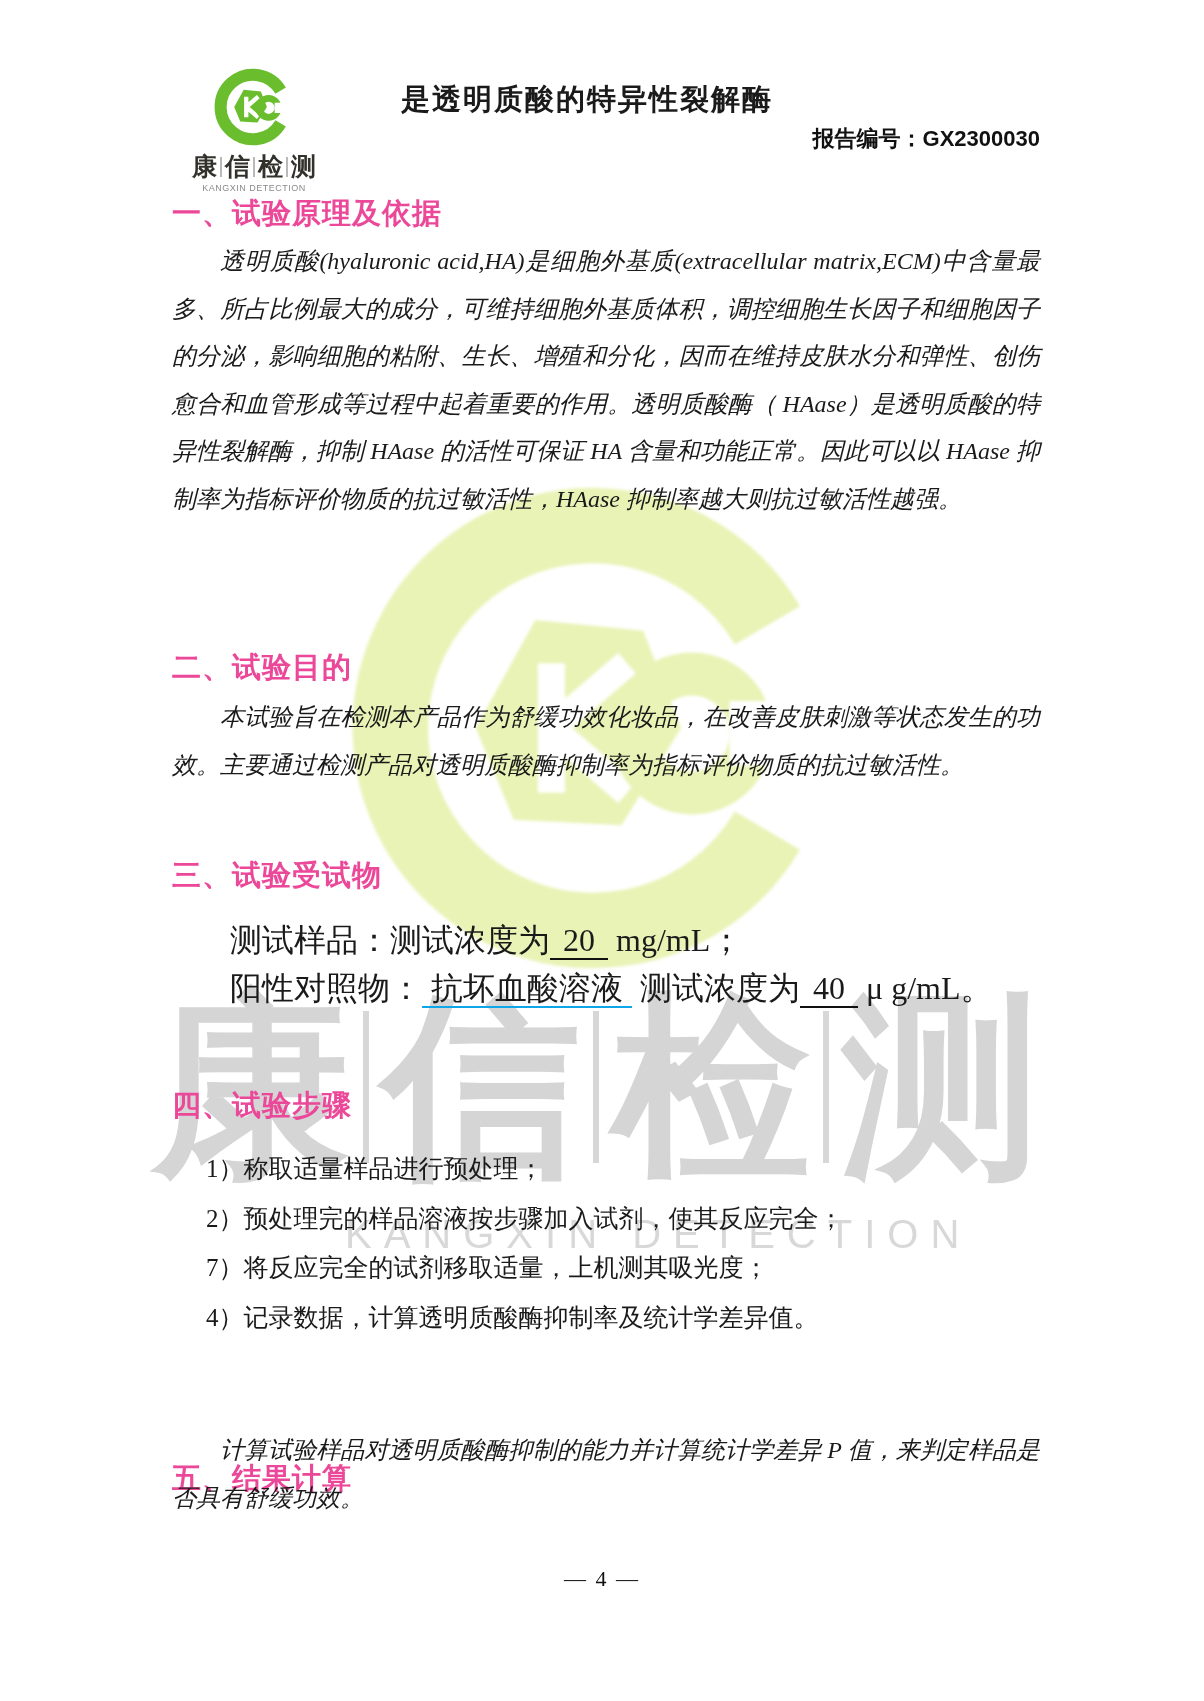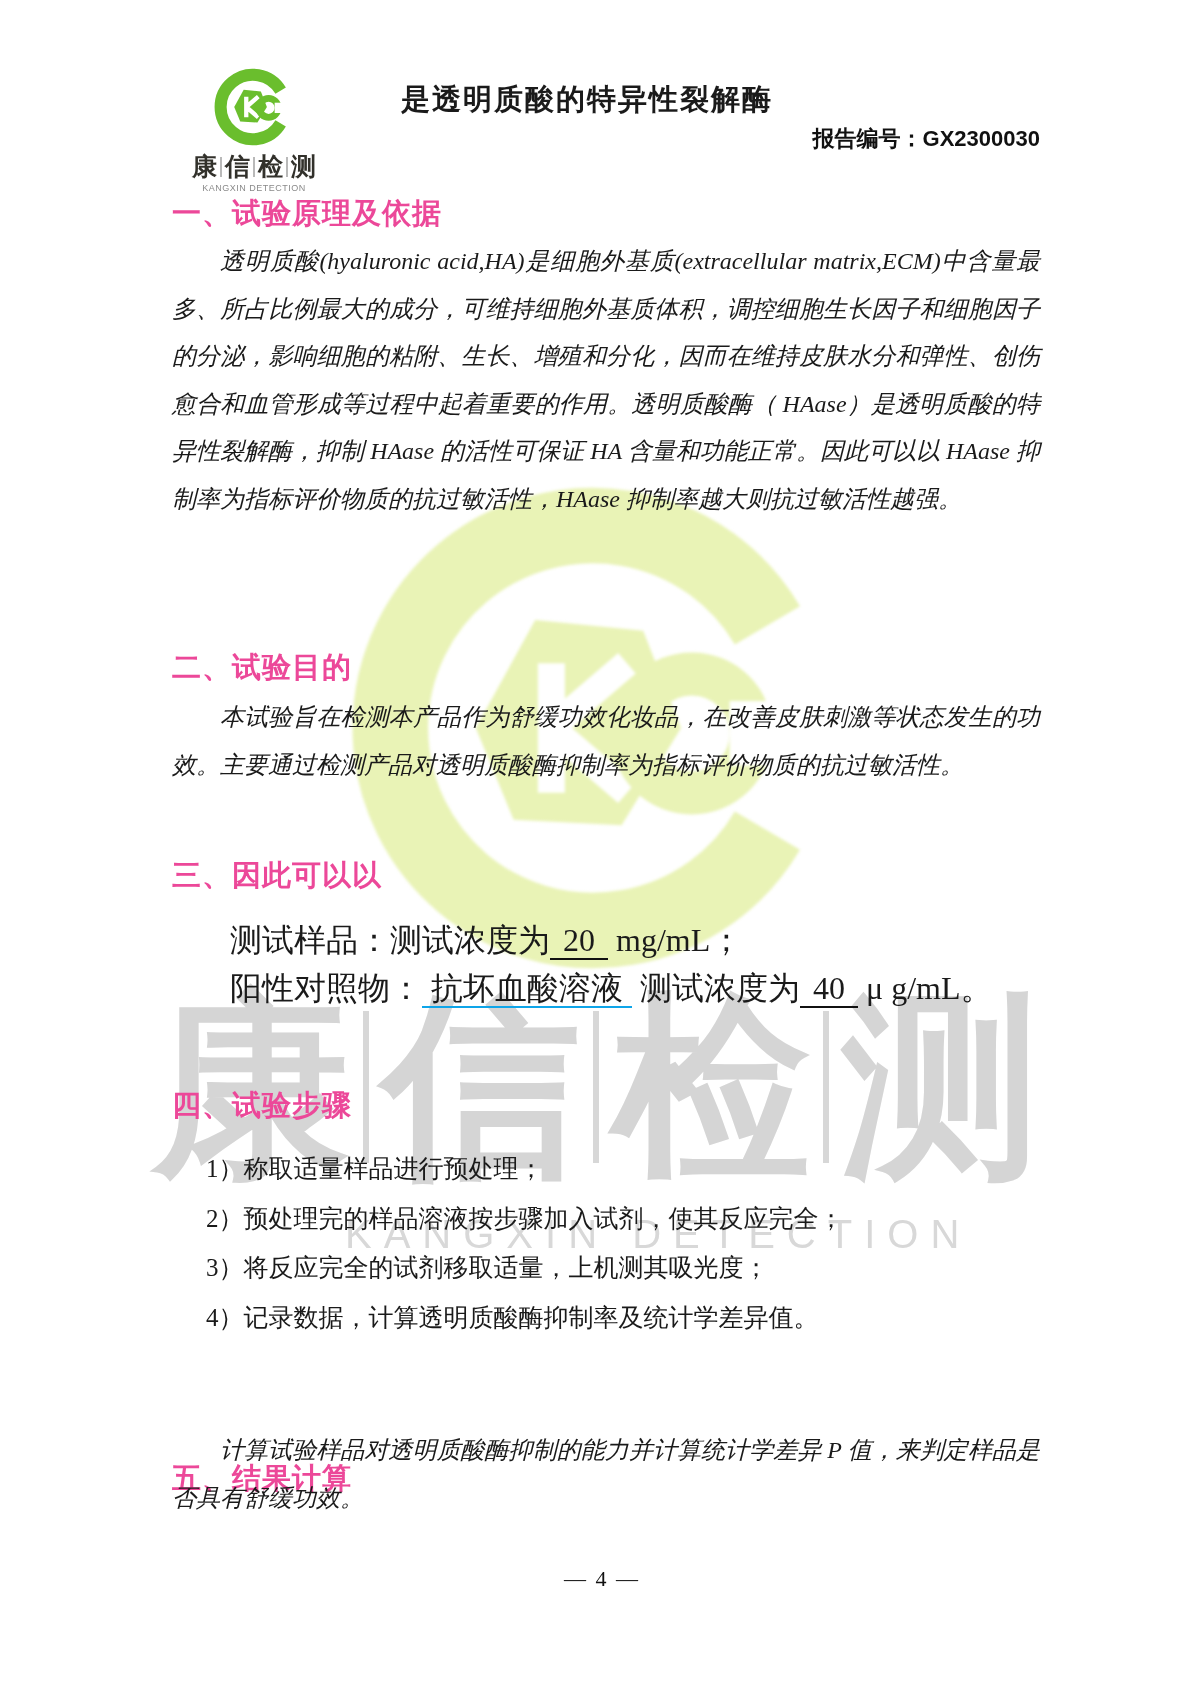--- a/index.html
+++ b/index.html
@@ -102,35 +102,35 @@
 
   <div class="company-title">是透明质酸的特异性裂解酶</div>
   <div class="report-no">报告编号：GX2300030</div>
 
   <div class="sec sec-title t1">一、试验原理及依据</div>
   <div class="sec para p1">透明质酸(hyaluronic acid,HA)是细胞外基质(extracellular matrix,ECM)中含量最多、所占比例最大的成分，可维持细胞外基质体积，调控细胞生长因子和细胞因子的分泌，影响细胞的粘附、生长、增殖和分化，因而在维持皮肤水分和弹性、创伤愈合和血管形成等过程中起着重要的作用。透明质酸酶（ HAase）是透明质酸的特异性裂解酶，抑制 HAase 的活性可保证 HA 含量和功能正常。因此可以以 HAase 抑制率为指标评价物质的抗过敏活性，HAase 抑制率越大则抗过敏活性越强。</div>
 
   <div class="sec para p2">本试验旨在检测本产品作为舒缓功效化妆品，在改善皮肤刺激等状态发生的功效。主要通过检测产品对透明质酸酶抑制率为指标评价物质的抗过敏活性。</div>
   <div class="sec sec-title t2">二、试验目的</div>
 
-  <div class="sec sec-title t3">三、因此可以以</div>
+  <div class="sec sec-title t3">三、试验受试物</div>
   <div class="sec s3">
     <div>
       <span>测试样品：测试浓度为</span><span class="u">20</span> <span>mg/mL；</span>
     </div>
     <div>
       <span>阳性对照物：</span><span class="u-wide">抗坏血酸溶液</span> <span>测试浓度为</span><span class="u">40</span> <span>μ g/mL。</span>
     </div>
   </div>
 
   <div class="sec sec-title t4">四、试验步骤</div>
   <div class="sec s4">
     <div>1）称取适量样品进行预处理；</div>
     <div>2）预处理完的样品溶液按步骤加入试剂，使其反应完全；</div>
-    <div>3）将反应完全的试剂移取适量，上机测其吸光度；</div>
+    <div>7）将反应完全的试剂移取适量，上机测其吸光度；</div>
     <div>4）记录数据，计算透明质酸酶抑制率及统计学差异值。</div>
   </div>
 
   <div class="sec sec-title t5">五、结果计算</div>
   <div class="sec para p5">计算试验样品对透明质酸酶抑制的能力并计算统计学差异 P 值，来判定样品是否具有舒缓功效。</div>
 
   <div class="page-num">— 4 —</div>
 
 </div>
 

